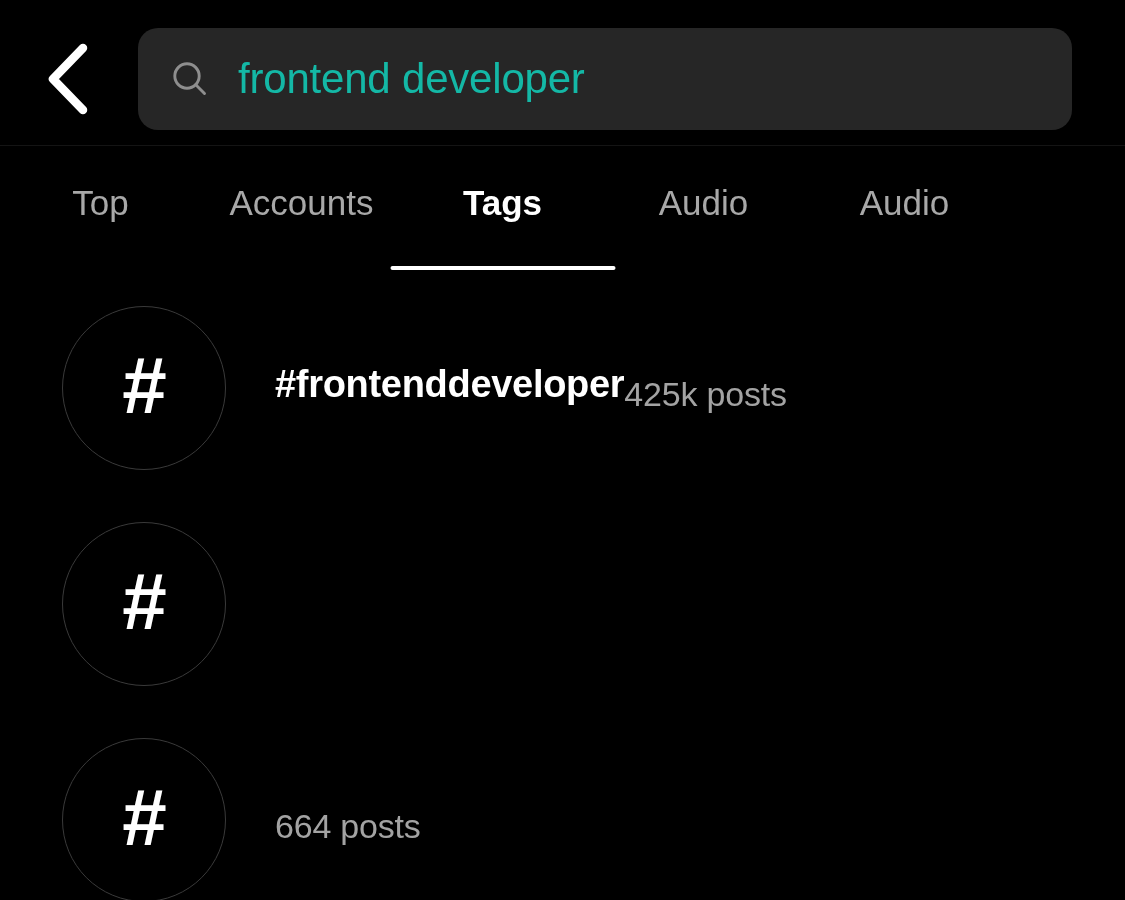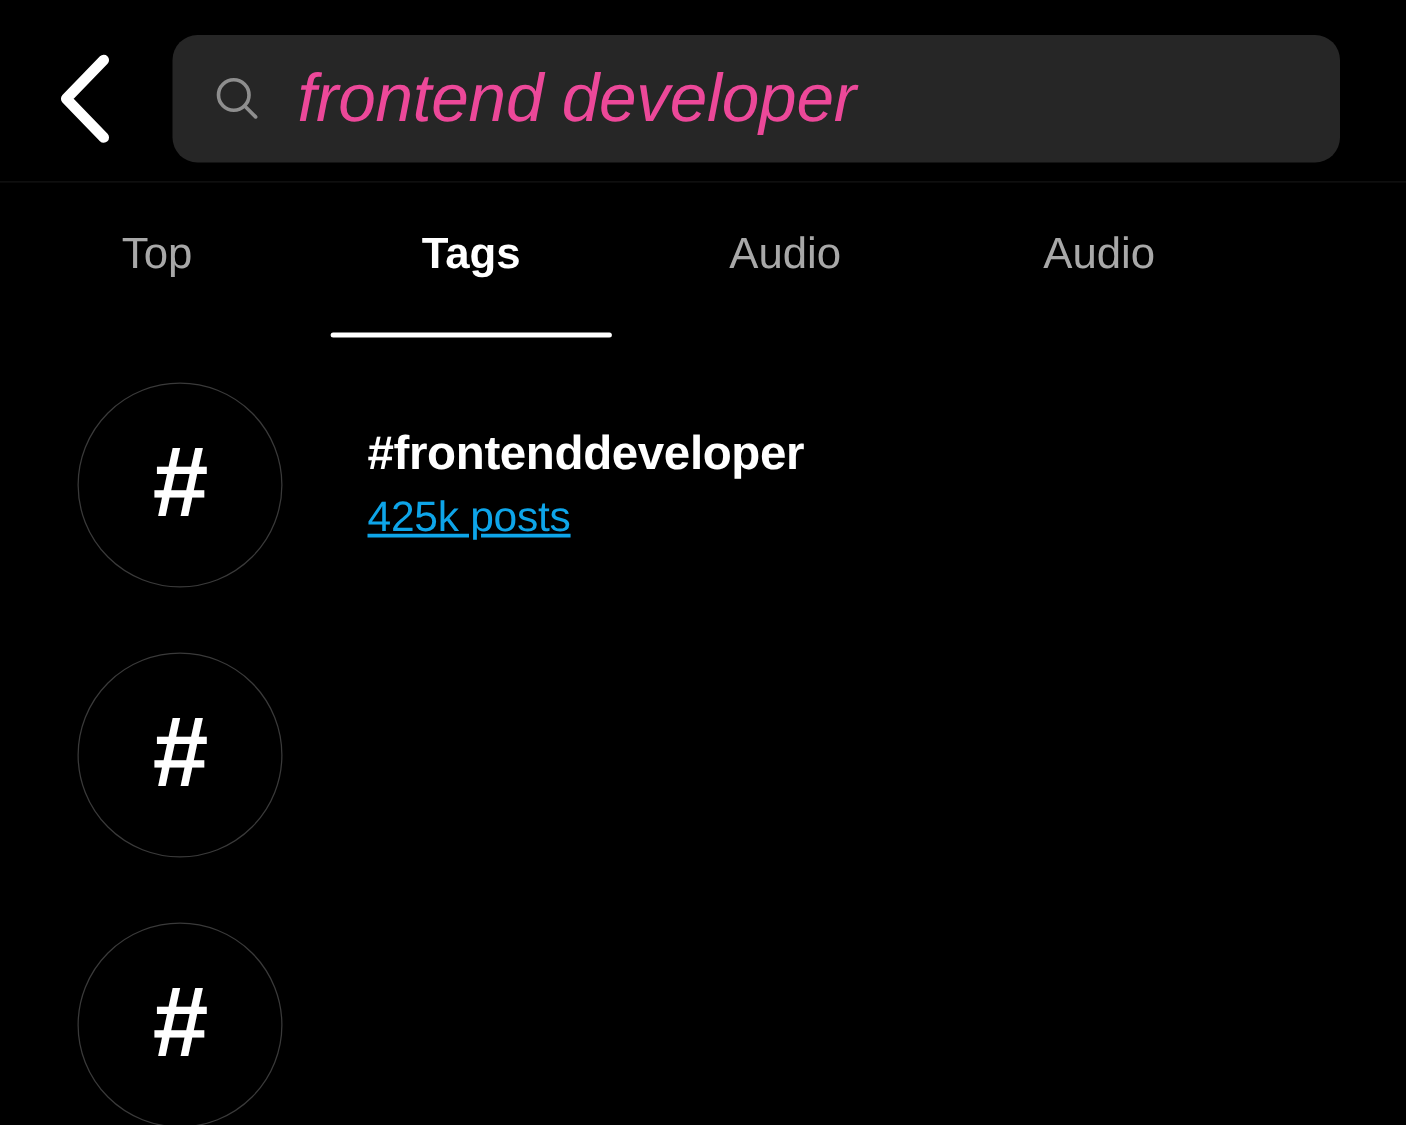--- a/index.html
+++ b/index.html
@@ -59,27 +59,26 @@
   }
   .search-icon {
     width: 40px;
     height: 40px;
     margin-left: 32px;
     flex: 0 0 auto;
     display: block;
   }
   .search-text {
     margin-left: 28px;
-    color: #ec4899;
-    font-size: 54px;
+    color: #14b8a6;
+    font-size: 42px;
     font-weight: 400;
     letter-spacing: -0.2px;
     white-space: nowrap;
     line-height: 1;
-    font-style: italic;
   }
 
   
   .tabbar {
     position: absolute;
     left: 0;
     top: 146px;
     width: 1005px;
     height: 124px;
     display: flex;
@@ -147,42 +146,41 @@
   .hash-glyph {
     color: #ffffff;
     font-size: 80px;
     font-weight: 700;
     line-height: 1;
     letter-spacing: -1px;
     margin-top: -4px;
     user-select: none;
   }
   .result-text {
-    margin-left: 68px;
-    display: flex;
-    flex-direction: column;
+    margin-left: 49px;
+    display: flex;
+    flex-direction: row;
     justify-content: center;
   }
   .result-title {
     color: #ffffff;
     font-size: 38px;
     font-weight: 700;
     line-height: 1.08;
     letter-spacing: -0.3px;
     white-space: nowrap;
   }
   .result-sub {
     margin-top: 12px;
-    color: #0ea5e9;
+    color: #a3a3a3;
     font-size: 34px;
     font-weight: 400;
     line-height: 1.08;
     letter-spacing: -0.2px;
     white-space: nowrap;
-    text-decoration: underline;
   }
 </style>
 </head>
 <body>
 
 <div id="app">
 
   <div class="search-header">
 
     <div class="back-button">
@@ -203,20 +201,23 @@
       <span class="search-text" title="Search">frontend developer</span>
     </div>
   </div>
 
   <div class="tabbar">
 
     <div class="tab">
       <span class="tab-label">Top</span>
     </div>
 
+    <div class="tab">
+      <span class="tab-label">Accounts</span>
+    </div>
 
     <div class="tab active">
       <span class="tab-label">Tags</span>
       <span class="tab-underline"></span>
     </div>
 
     <div class="tab">
       <span class="tab-label">Audio</span>
     </div>
 
@@ -241,17 +242,18 @@
       <div class="hash-avatar">
         <span class="hash-glyph">#</span>
       </div>
     </div>
 
     <div class="result-row">
       <div class="hash-avatar">
         <span class="hash-glyph">#</span>
       </div>
       <div class="result-text">
+        <span class="result-sub">664 posts</span>
       </div>
     </div>
 
   </div>
 </div>
 
 </body></html>

